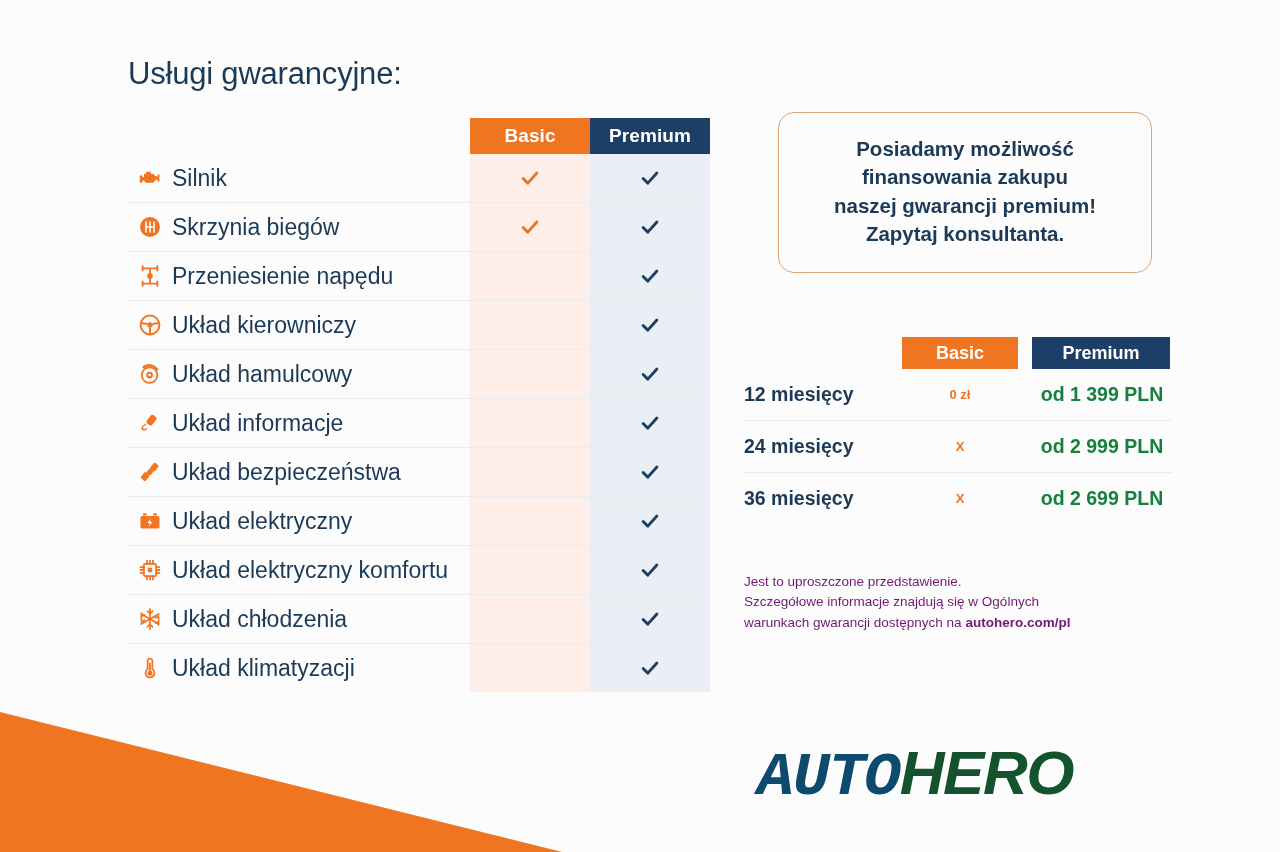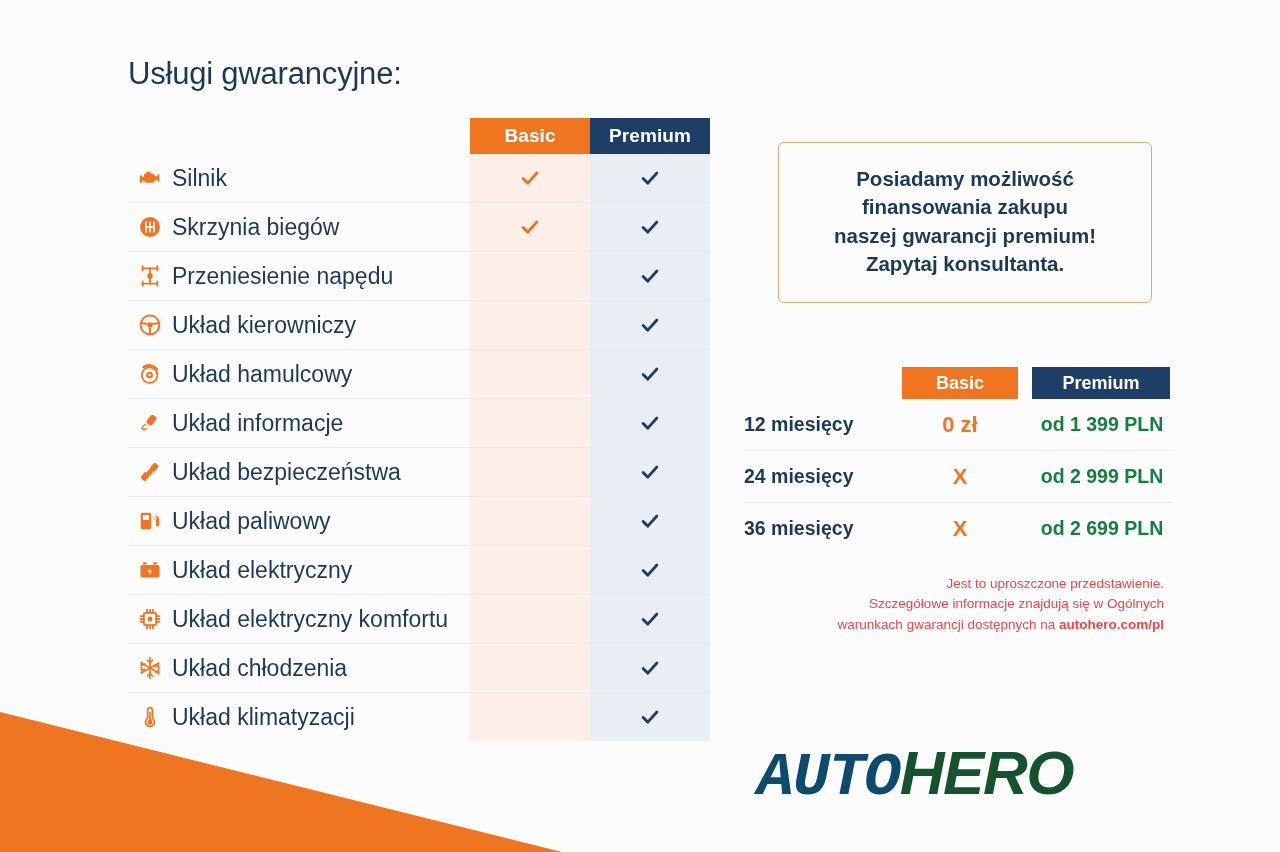--- a/index.html
+++ b/index.html
@@ -131,26 +131,26 @@
 
   
   .right-panel {
     position: absolute;
     left: 730px;
     top: 56px;
     width: 440px;
   }
 
   .callout {
-    margin-top: 86px;
+    margin-top: 56px;
     margin-left: 48px;
     width: 374px;
     box-sizing: border-box;
     border: 1.6px solid #d9a876;
-    border-radius: 6px;
+    border-radius: 16px;
     padding: 22px 16px 24px;
     text-align: center;
   }
   .callout-text {
     font-size: 20.5px;
     font-weight: bold;
     line-height: 1.38;
     color: #1b3a57;
     white-space: pre-line;
     margin: 0;
@@ -198,42 +198,42 @@
   .pr-term {
     width: 158px;
     font-size: 19.5px;
     font-weight: bold;
     color: #1b3a57;
     white-space: nowrap;
   }
   .pr-basic {
     width: 116px;
     text-align: center;
-    font-size: 22px;
+    font-size: 13px;
     font-weight: bold;
     color: #ef7521;
   }
   .pr-gap { width: 14px; }
   .pr-premium {
     width: 140px;
     text-align: center;
     font-size: 19.5px;
     font-weight: bold;
     color: #15803d;
     white-space: nowrap;
   }
 
   .disclaimer {
-    margin-top: 20px;
+    margin-top: 48px;
     margin-left: 14px;
     width: 420px;
-    text-align: right;
+    text-align: left;
     font-size: 13.5px;
     line-height: 1.5;
-    color: #ef4444;
+    color: #701a75;
   }
   .disclaimer .strong { font-weight: bold; }
 
   
   .logo {
     position: absolute;
     left: 757px;
     top: 742px;
     font-size: 62px;
     font-weight: bold;
@@ -380,36 +380,20 @@
         </div>
         <div class="frow">
           <div class="f-icon">
             <svg width="26" height="26" viewBox="0 0 24 24" fill="currentColor">
               <rect x="13.2" y="3.8" width="5.6" height="7.4" rx="1.6" transform="rotate(40 16 7.5)"></rect>
               <rect x="4.6" y="12.4" width="5.8" height="7.4" rx="1.6" transform="rotate(40 7.5 16.1)"></rect>
               <rect x="9.7" y="9.3" width="4.6" height="5.2" rx="1.2" transform="rotate(40 12 11.9)"></rect>
             </svg>
           </div>
           <div class="f-label">Układ bezpieczeństwa</div>
-          <div class="f-cell"></div>
-          <div class="f-cell">
-            <svg class="check premium" viewBox="0 0 24 24" fill="none" stroke="currentColor" stroke-width="3.1" stroke-linecap="round" stroke-linejoin="round">
-              <polyline points="4.5,12.6 9.6,17.6 19.5,6.6"></polyline>
-            </svg>
-          </div>
-        </div>
-        <div class="frow">
-          <div class="f-icon">
-            <svg width="26" height="26" viewBox="0 0 24 24" fill="currentColor">
-              <rect x="3.4" y="4.4" width="9.8" height="15.2" rx="1.6"></rect>
-              <rect x="5.4" y="6.6" width="5.8" height="4.4" rx="0.7" fill="#fff"></rect>
-              <path d="M14.4 7.3l2.5 2.5c.4.4.6.9.6 1.5v4.3a1.5 1.5 0 1 0 3 0V9.3l-2.6-2.6-1 1 1.3 1.3v1.2c-.5-.2-1.1-.1-1.6.2l-1.2-1.2z"></path>
-            </svg>
-          </div>
-          <div class="f-label">Układ paliwowy</div>
           <div class="f-cell"></div>
           <div class="f-cell">
             <svg class="check premium" viewBox="0 0 24 24" fill="none" stroke="currentColor" stroke-width="3.1" stroke-linecap="round" stroke-linejoin="round">
               <polyline points="4.5,12.6 9.6,17.6 19.5,6.6"></polyline>
             </svg>
           </div>
         </div>
         <div class="frow">
           <div class="f-icon">
             <svg width="26" height="26" viewBox="0 0 24 24" fill="currentColor">

